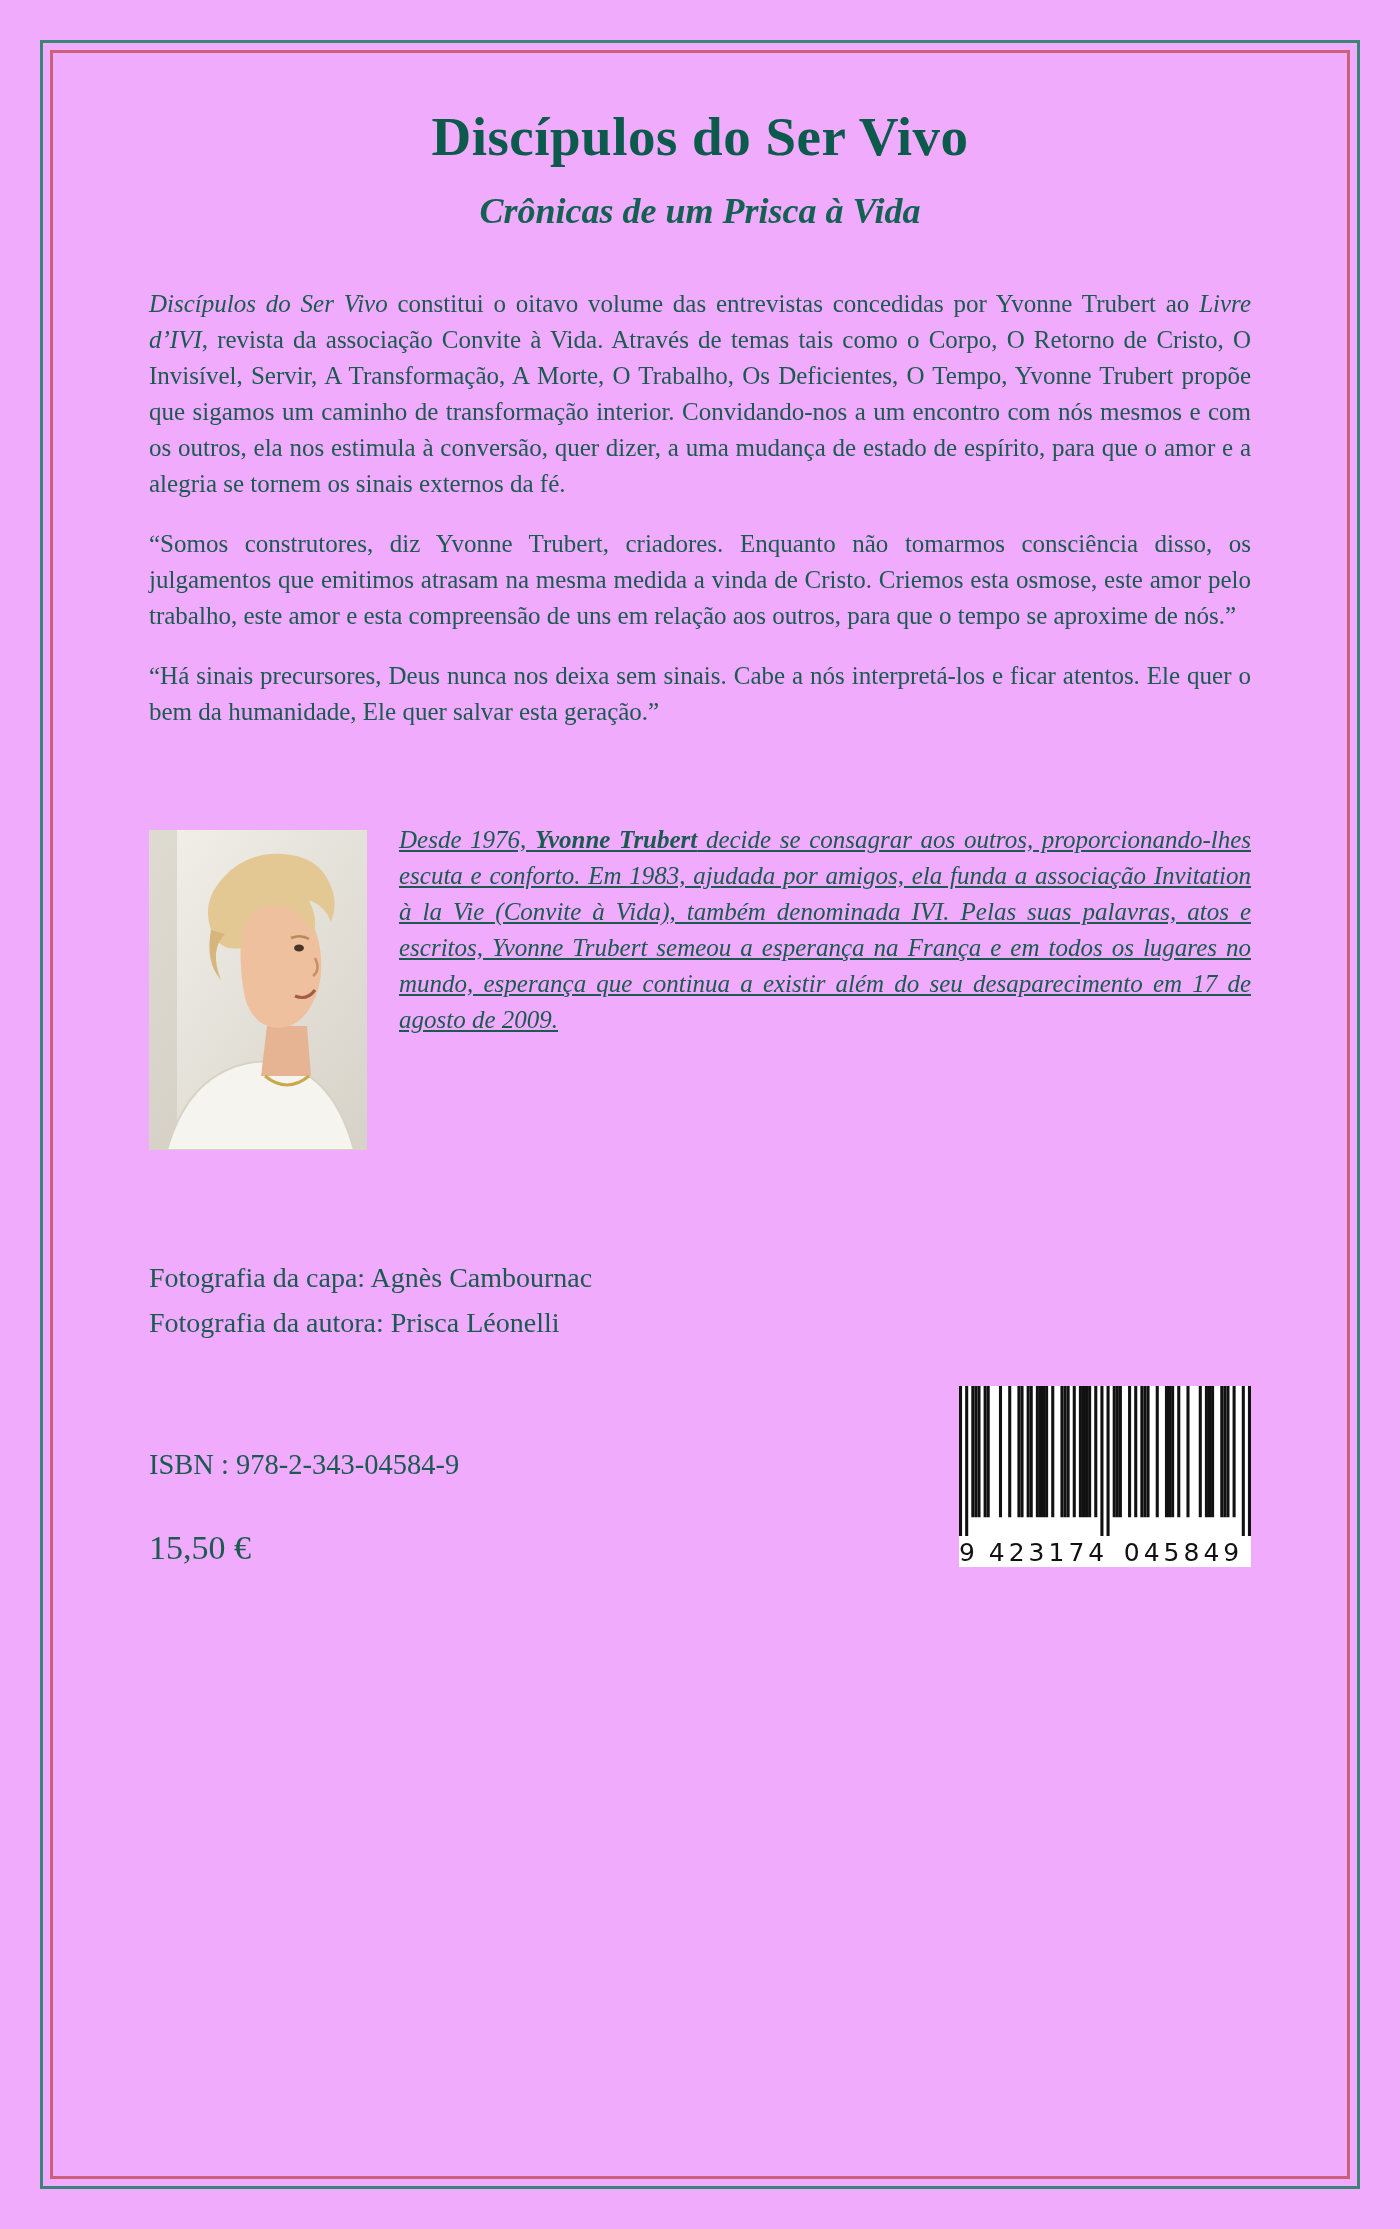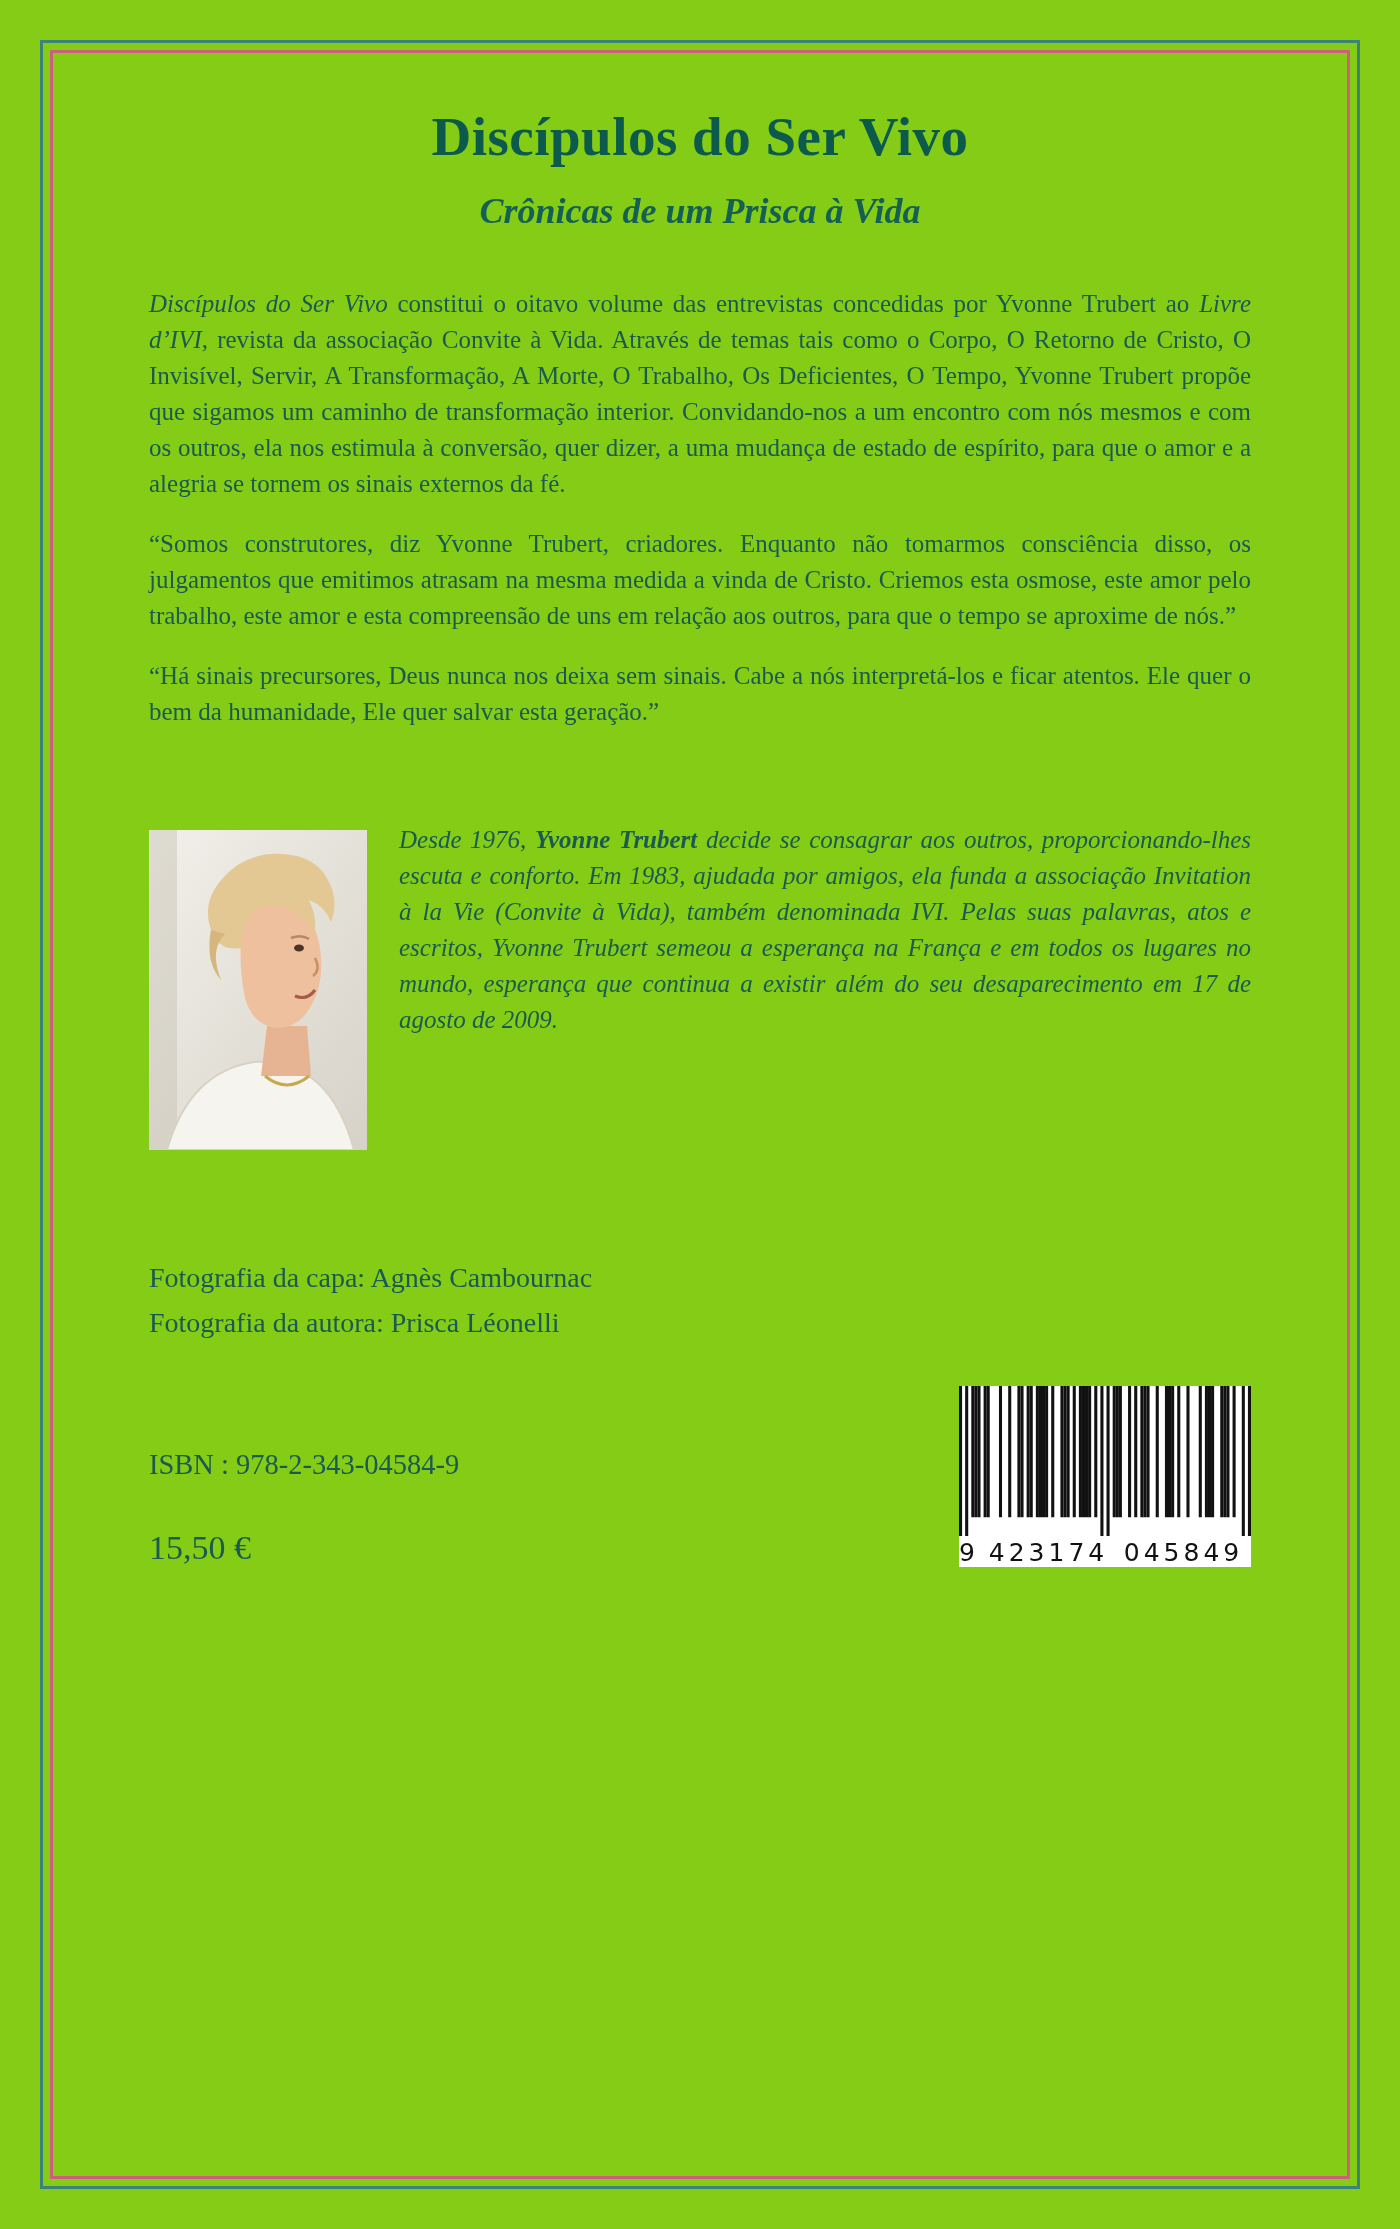--- a/index.html
+++ b/index.html
@@ -1,20 +1,20 @@
 <!DOCTYPE html>
 <html><head>
 <meta charset="utf-8">
 <style>
   html, body { margin: 0; padding: 0; background: #ffffff; }
   .page {
     position: relative;
     width: 1400px;
     height: 2229px;
-    background: #84cc16;
+    background: #f0abfc;
     font-family: "Liberation Serif", serif;
     color: #1a5a50;
     overflow: hidden;
   }
   .frame-outer {
     position: absolute;
     inset: 40px;
     border: 3px solid #3a8577;
     pointer-events: none;
   }
@@ -52,20 +52,21 @@
     text-align: justify;
     margin: 0 0 24px 0;
   }
   .para .it { font-style: italic; }
   .para .bi { font-weight: bold; }
   .author-block {
     margin-top: 92px;
     font-size: 30.5px;
     line-height: 1.47;
     text-align: justify;
+    text-decoration: underline;
   }
   .author-block::after { content: ""; display: block; clear: both; }
   .photo {
     float: left;
     width: 218px;
     height: 320px;
     margin: 8px 32px 6px 0;
   }
   .bio .it { font-style: italic; }
   .bio .bi { font-weight: bold; font-style: italic; }

